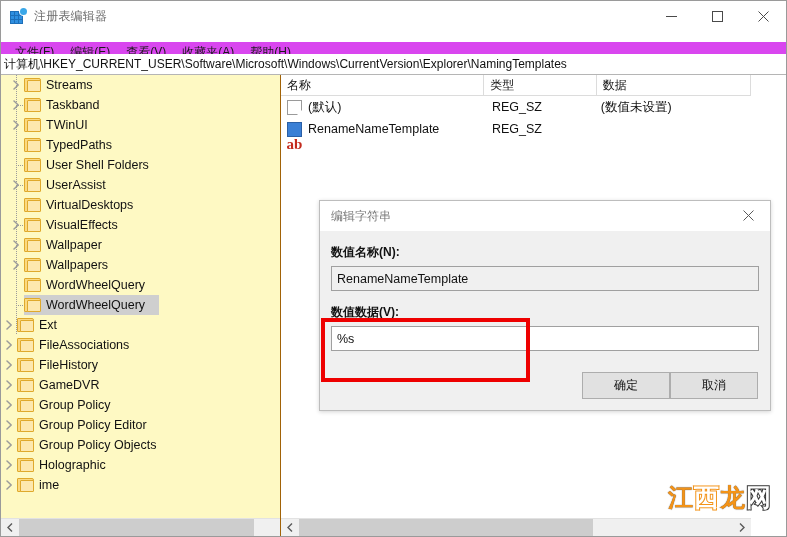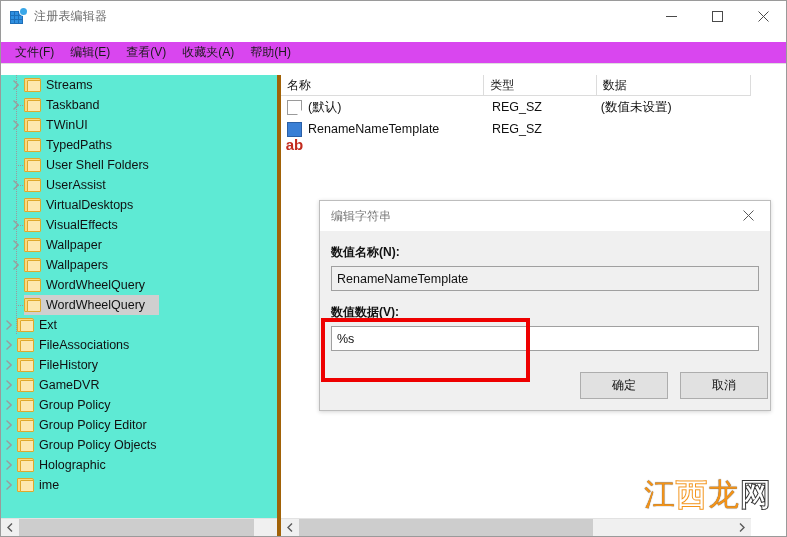--- a/index.html
+++ b/index.html
@@ -102,22 +102,22 @@
   
   .panes {
     position: absolute; left: 0; top: 74px;
     width: 785px; height: 461px;
     display: flex;
   }
 
   .tree-pane {
     position: relative;
     width: 280px;
-    background: #5eead4;
-    border-right: 4px solid #a16207;
+    background: #fef9c3;
+    border-right: 1px solid #a16207;
     overflow: hidden;
   }
   .tree-clip {
     position: absolute; left: 0; top: 0;
     width: 289px; height: 440px;
     overflow: hidden;
   }
   .tree-rows { position: relative; }
   .trow {
     position: relative;
@@ -250,21 +250,21 @@
     margin-left: 6px; margin-right: 6px;
     flex: 0 0 auto;
     background: #ffffff;
     border: 1px solid #9a9a9a;
   }
   .regicon.blue { background: #3a7fd5; border-color: #2a5fa5; }
   .regicon span {
     position: absolute; left: 0; right: 0; top: 0; bottom: 0;
     display: flex; align-items: center; justify-content: center;
     font-size: 15px; font-weight: bold;
-    font-family: Liberation Sans, sans-serif;
+    font-family: Liberation Serif, serif;
     line-height: 1;
     margin-top: 44px;
   }
   .regicon.red span { color: #c32b1e; }
   .regicon.blue span { color: #ffffff; }
   .regicon .dogear {
     position: absolute; right: -1px; bottom: -1px;
     width: 0; height: 0;
     border-left: 5px solid transparent;
     border-bottom: 5px solid #ffffff;
@@ -311,22 +311,22 @@
     border: 1px solid #a0a0a0;
     font-size: 12.5px;
     color: #111;
     padding: 0 5px;
     line-height: 23px;
     font-family: "Liberation Sans", "DejaVu Sans", sans-serif;
     outline: none;
   }
   .dlg-input.readonlyish { background: #f0f0f0; }
   .dlg-buttons {
-    position: absolute; right: 2px; bottom: 11px;
-    display: flex; gap: 12px; align-items: flex-end;
+    position: absolute; right: 12px; bottom: 11px;
+    display: flex; gap: 0; align-items: flex-end;
   }
   .dlg-btn {
     width: 88px; height: 27px;
     background: #e1e1e1;
     border: 1px solid #adadad;
     font-size: 12px; color: #111;
     display: flex; align-items: center; justify-content: center;
     font-family: "Liberation Sans", "DejaVu Sans", sans-serif;
   }
 
@@ -337,22 +337,22 @@
     width: 209px; height: 64px;
     border: 4px solid #ee0000;
     z-index: 80;
     pointer-events: none;
   }
 
   
   .watermark {
     position: absolute;
     right: 14px; bottom: 26px;
-    font-size: 31px;
-    font-weight: normal;
+    font-size: 25px;
+    font-weight: bold;
     letter-spacing: 1px;
     z-index: 60;
     font-family: "DejaVu Sans", "Liberation Sans", sans-serif;
     line-height: 1;
     white-space: nowrap;
   }
   .watermark .o {
     color: #f39318;
     -webkit-text-stroke: 2px #ffffff;
     paint-order: stroke fill;
@@ -411,20 +411,23 @@
   </div>
 
   <div class="menubar">
     <div class="menuitem">文件(F)</div>
     <div class="menuitem">编辑(E)</div>
     <div class="menuitem">查看(V)</div>
     <div class="menuitem">收藏夹(A)</div>
     <div class="menuitem">帮助(H)</div>
   </div>
 
+  <div class="addressbar">
+    <div class="addresstext">计算机\HKEY_CURRENT_USER\Software\Microsoft\Windows\CurrentVersion\Explorer\NamingTemplates</div>
+  </div>
 
   <div class="panes">
 
     <div class="tree-pane">
       <div class="tree-clip">
         <div class="guides" id="guides">
             <div class="vline" style="left: 15px; top: 0px; height: 260px;"></div>
             <div class="hline" style="left: 15px; width: 8px; top: 30px;"></div>
             <div class="hline" style="left: 15px; width: 8px; top: 90px;"></div>
             <div class="hline" style="left: 15px; width: 8px; top: 110px;"></div>

